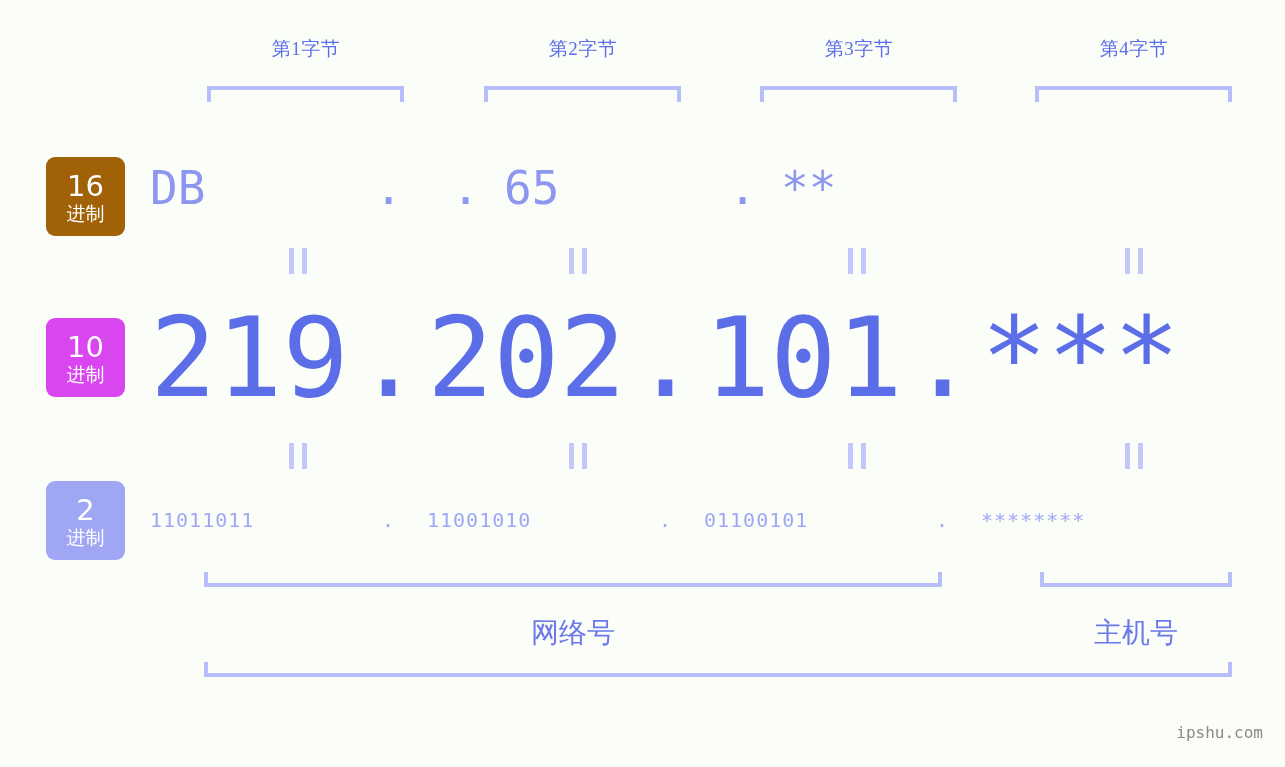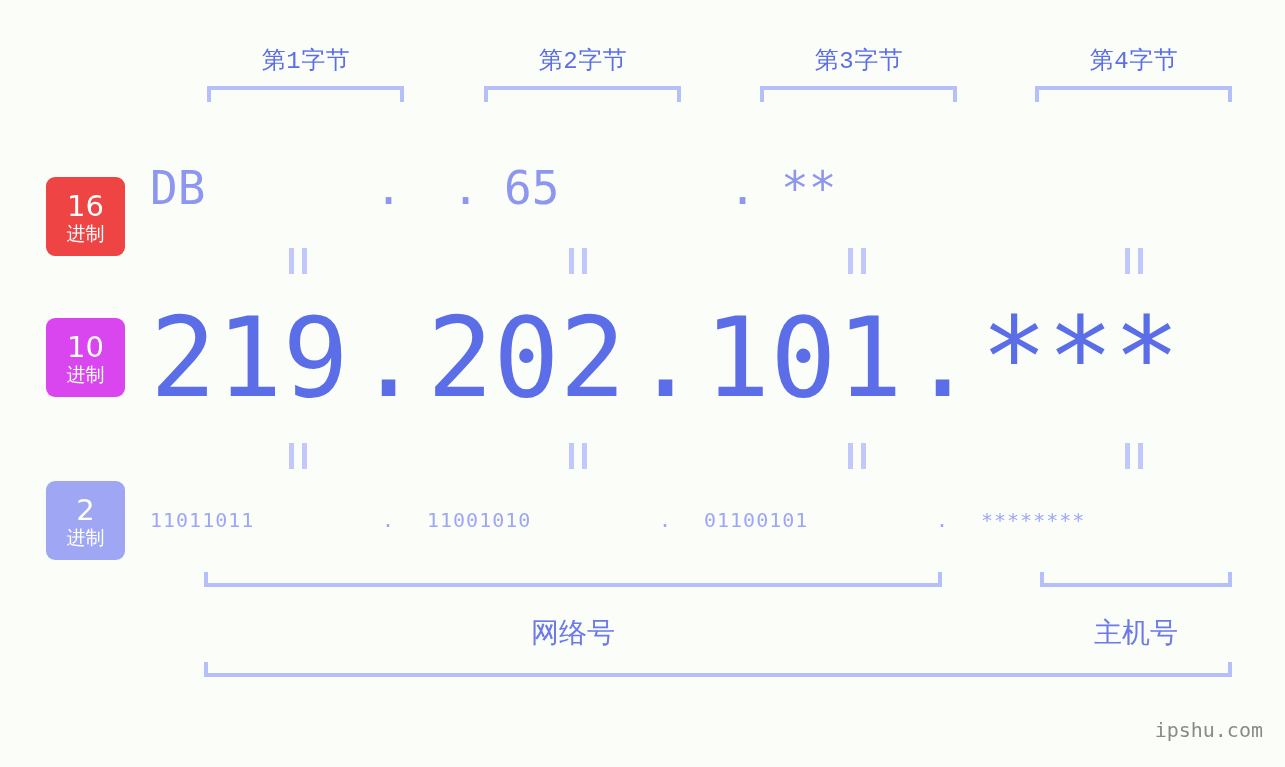--- a/index.html
+++ b/index.html
@@ -14,26 +14,26 @@
     position: relative;
     width: 1285px;
     height: 767px;
     background: #fbfdf8;
     overflow: hidden;
   }
 
   
   .byte-label {
     position: absolute;
-    top: 44px;
+    top: 36px;
     width: 200px;
     text-align: center;
-    font-size: 24px;
+    font-size: 19px;
     color: #5b6ee8;
-    font-family: Liberation Mono, monospace;
+    font-family: Liberation Serif, serif;
     letter-spacing: 0.5px;
     white-space: nowrap;
   }
   .bracket-down {
     position: absolute;
     top: 86px;
     height: 16px;
     border: 4px solid #b7bffb;
     border-bottom: none;
     box-sizing: border-box;
@@ -57,21 +57,21 @@
   .badge .num {
     font-size: 29px;
     line-height: 31px;
     font-family: "DejaVu Sans", sans-serif;
   }
   .badge .unit {
     font-size: 19px;
     line-height: 22px;
     font-family: "DejaVu Sans", sans-serif;
   }
-  #badge-hex { top: 157px; background: #ef4444; margin-top: 20px; }
+  #badge-hex { top: 157px; background: #a16207; }
   #badge-dec { top: 318px; background: #d946ef; }
   #badge-bin { top: 481px; background: #9fa7f5; }
 
   
   .row {
     position: absolute;
     left: 150px;
     width: 1110px;
     display: flex;
     align-items: center;
@@ -146,21 +146,21 @@
     color: #5b6ee8;
     white-space: nowrap;
     font-family: "DejaVu Sans", sans-serif;
   }
 
   
   #watermark {
     position: absolute;
     right: 22px;
     bottom: 25px;
-    font-size: 20px;
+    font-size: 16px;
     color: #8a8a8a;
     font-family: "DejaVu Sans Mono", monospace;
   }
 </style>
 </head>
 <body>
 
 <div id="page">
 
   <div class="byte-label" style="left:206px;">第1字节</div>

